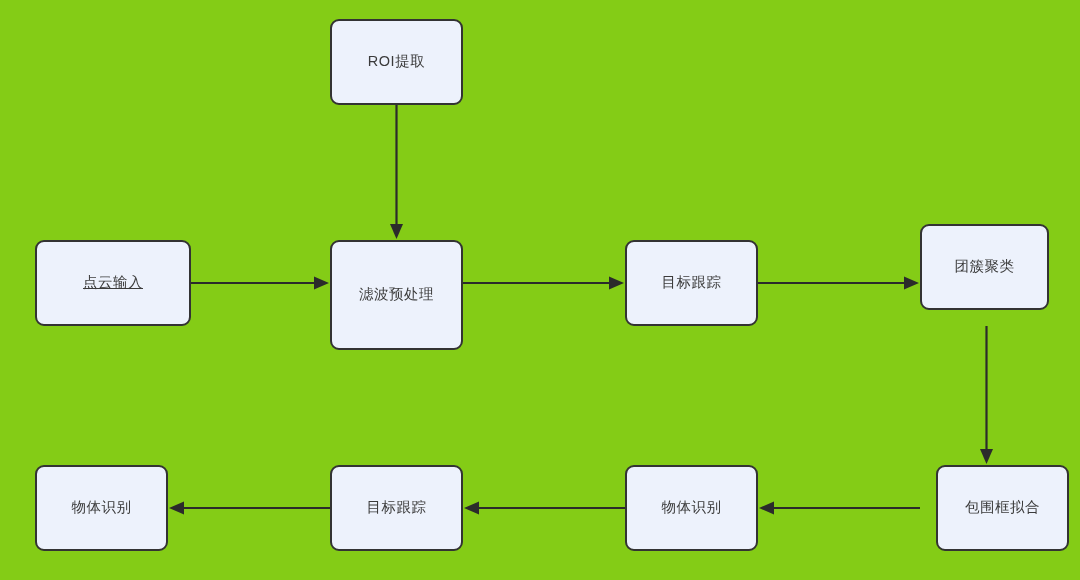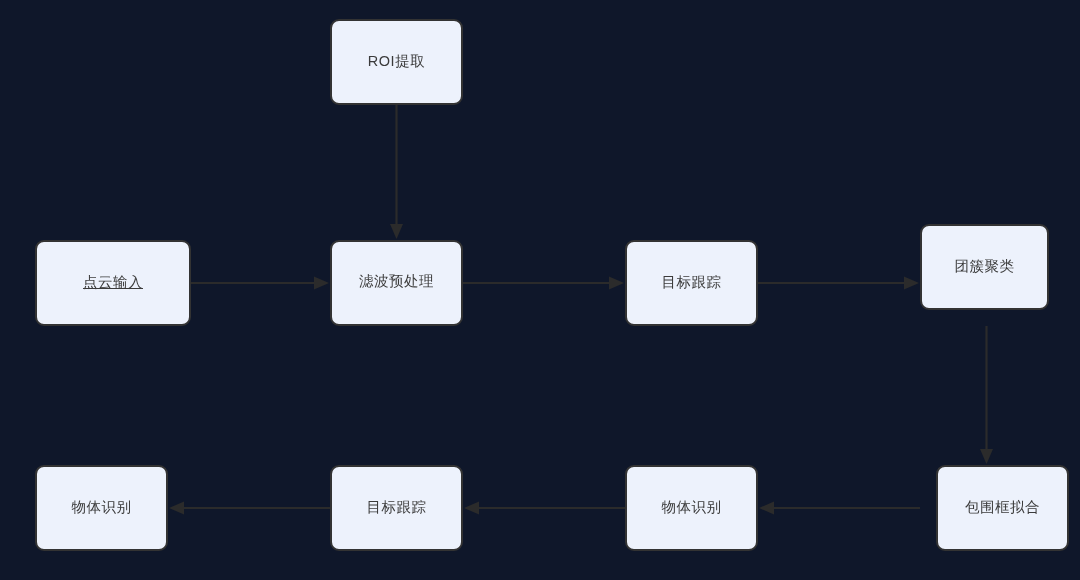--- a/index.html
+++ b/index.html
@@ -10,21 +10,21 @@
   body {
     width: 1080px;
     height: 580px;
     font-family: "Liberation Sans", "DejaVu Sans", sans-serif;
     overflow: hidden;
   }
   #canvas {
     position: relative;
     width: 1080px;
     height: 580px;
-    background: #0f172a;
+    background: #84cc16;
   }
   .node {
     position: absolute;
     box-sizing: border-box;
     background: #edf2fc;
     border: 2px solid #333333;
     border-radius: 9px;
     display: flex;
     align-items: center;
     justify-content: center;
@@ -104,21 +104,21 @@
   </svg>
 
   <div class="node" style="left:330px; top:19px; width:133px; height:86px;">
     <span class="label">ROI提取</span>
   </div>
 
   <div class="node" style="left:35px; top:240px; width:156px; height:86px;text-decoration:underline;">
     <span class="label">点云输入</span>
   </div>
 
-  <div class="node" style="left:330px; top:240px; width:133px; height:86px;font-family:Liberation Mono, monospace;">
+  <div class="node" style="left:330px; top:240px; width:133px; height:110px;">
     <span class="label">滤波预处理</span>
   </div>
 
   <div class="node" style="left:625px; top:240px; width:133px; height:86px;">
     <span class="label">目标跟踪</span>
   </div>
 
   <div class="node" style="left:920px; top:224px; width:129px; height:86px;">
     <span class="label">团簇聚类</span>
   </div>

